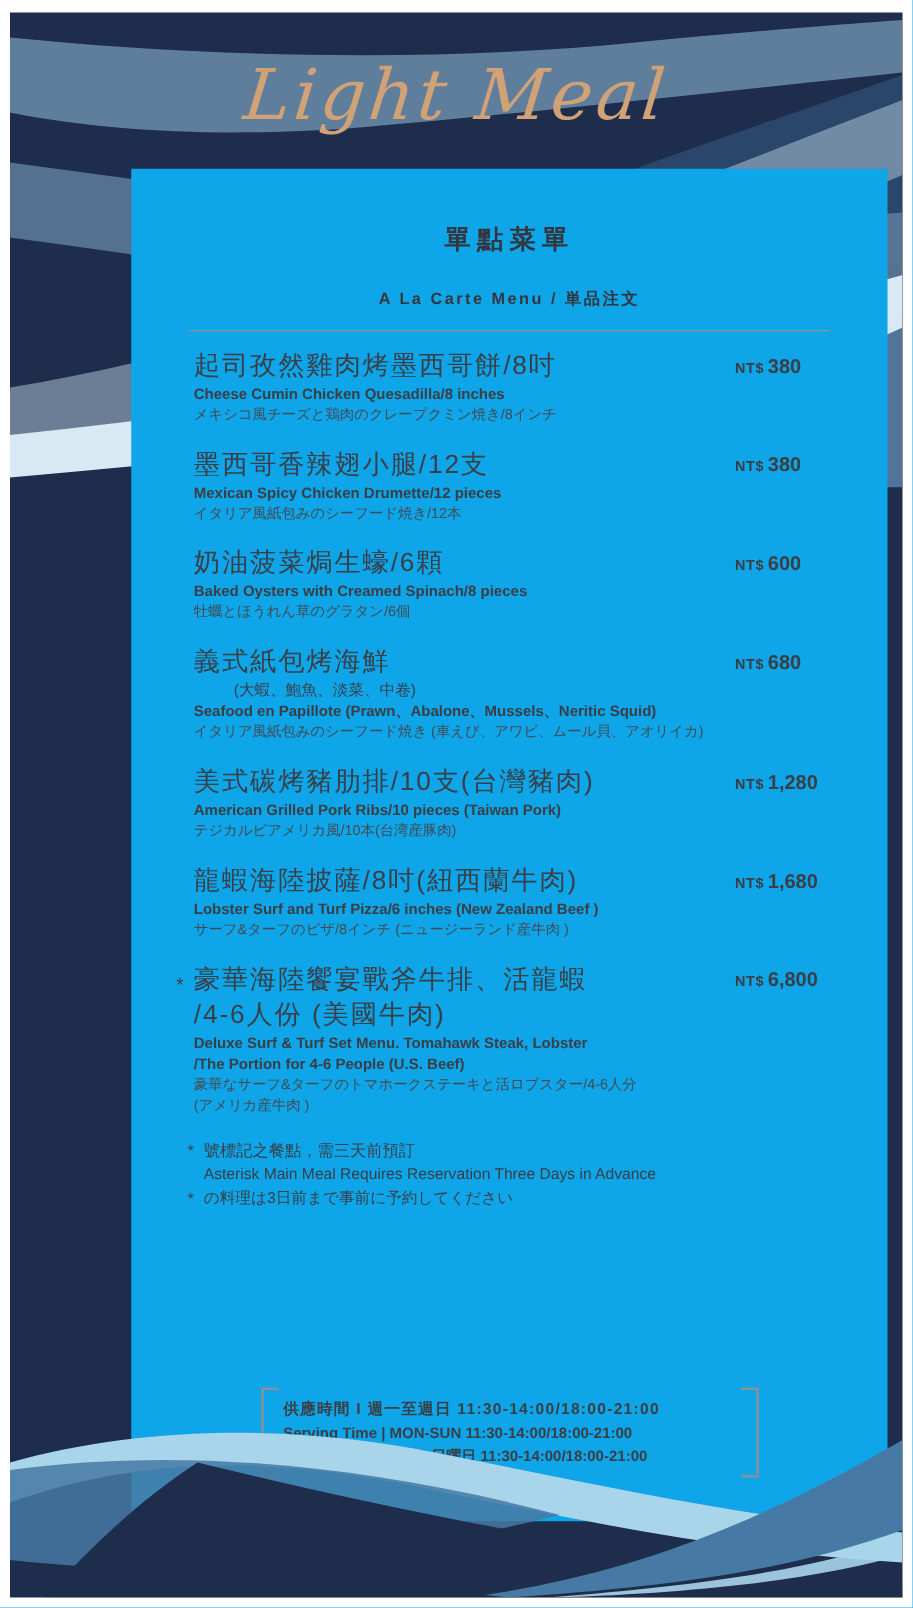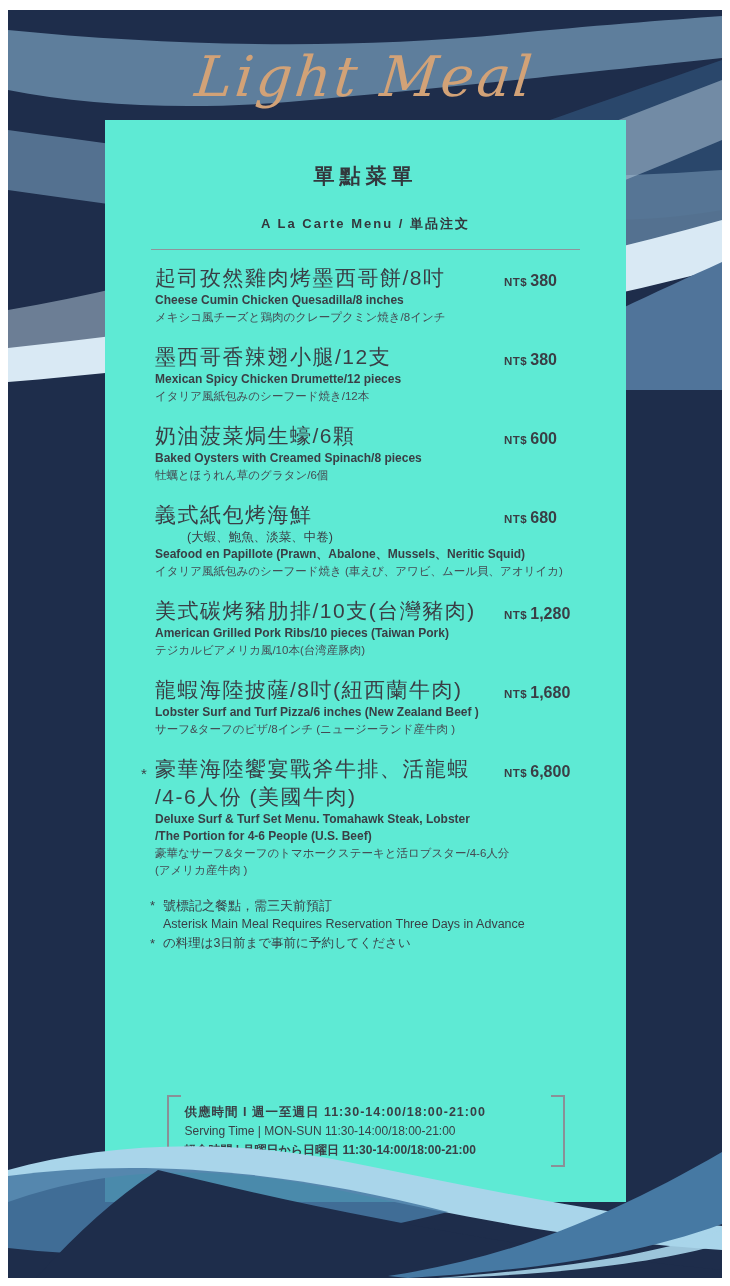--- a/index.html
+++ b/index.html
@@ -14,35 +14,35 @@
   }
   .waves-top,.waves-bottom{position:absolute;left:0;display:block;}
   .waves-top{top:0;z-index:1;}
   .waves-bottom{bottom:0;z-index:3;}
   .script-title{
     position:absolute;top:34px;left:0;width:100%;text-align:center;z-index:2;
     font-family:"DejaVu Serif","Liberation Serif",serif;font-style:italic;
     font-size:56px;color:#D2A277;letter-spacing:3px;transform:skewX(-6deg);
   }
   .card{
-    position:absolute;left:97px;top:110px;width:521px;height:1082px;
-    background:#5eead4;z-index:2;
+    position:absolute;left:97px;top:125px;width:605px;height:1082px;
+    background:#0ea5e9;z-index:2;
   }
   .card-title{
     margin:42px 0 0 0;text-align:center;font-size:21px;font-weight:bold;
     letter-spacing:5px;color:#33373D;
   }
   .card-subtitle{
     margin-top:25px;text-align:center;font-size:13px;font-weight:bold;
     letter-spacing:2px;color:#33373D;
   }
   .divider{margin:16px 46px 0 46px;border:none;border-top:1px solid #8F949B;height:0;}
   .items{margin:14px 54px 0 50px;}
   .item{margin-bottom:17px;position:relative;}
-  .item-head{display:flex;align-items:center;}
+  .item-head{display:flex;align-items:flex-start;}
   .item-title{
     flex:1;font-size:21px;line-height:28px;letter-spacing:1.5px;
     color:#3A3E45;font-weight:500;
   }
   .item-title.second{margin-top:0;}
   .ast{position:absolute;left:-14px;top:5px;font-size:15px;color:#3A3E45;}
   .item-price{width:68px;flex:none;padding-top:6px;color:#3A3E45;white-space:nowrap;text-align:left;}
   .cur{font-size:11.5px;font-weight:bold;letter-spacing:.5px;}
   .amt{font-size:16px;font-weight:600;margin-left:3px;}
   .item-sub{font-size:12.5px;line-height:17px;color:#3A3E45;margin-left:32px;}
@@ -55,21 +55,21 @@
   .note-en{font-size:12.5px;padding-left:13px;}
   .note-jp{font-size:12.5px;}
   .serving{
     margin:142px auto 0 auto;width:398px;display:flex;align-items:stretch;
   }
   .bracket{width:12px;flex:none;}
   .bracket.left{border-left:2px solid #8A9097;border-top:2px solid #8A9097;border-bottom:2px solid #8A9097;}
   .bracket.right{border-right:2px solid #8A9097;border-top:2px solid #8A9097;border-bottom:2px solid #8A9097;}
   .serving-lines{flex:1;padding:7px 4px;color:#3A3E45;}
   .sv-cn{font-size:12.5px;font-weight:bold;line-height:20px;letter-spacing:1px;}
-  .sv-en{font-size:12px;font-weight:normal;line-height:19px;}
+  .sv-en{font-size:12px;font-weight:bold;line-height:19px;}
   .sv-jp{font-size:12px;font-weight:bold;line-height:19px;}
 </style>
 </head>
 <body>
 
 <div class="canvas">
 
   <svg class="waves-top" width="714" height="380" viewBox="0 0 714 380">
     <path d="M714,50 C600,90 480,130 380,170 C480,210 600,220 714,200 Z" fill="#2B4A6F" opacity="0.9"></path>
     <path d="M0,20 C160,36 340,40 500,24 C580,16 660,10 714,6 L714,48 C600,60 440,78 280,92 C180,100 80,96 0,80 Z" fill="#5E7E9C"></path>

